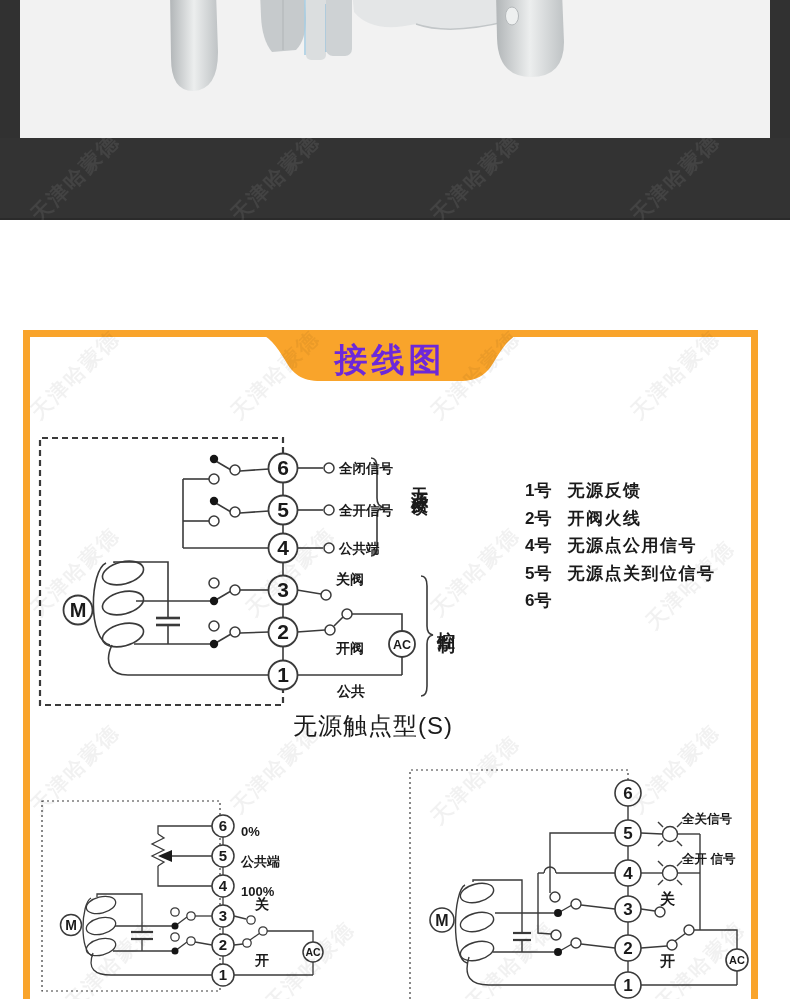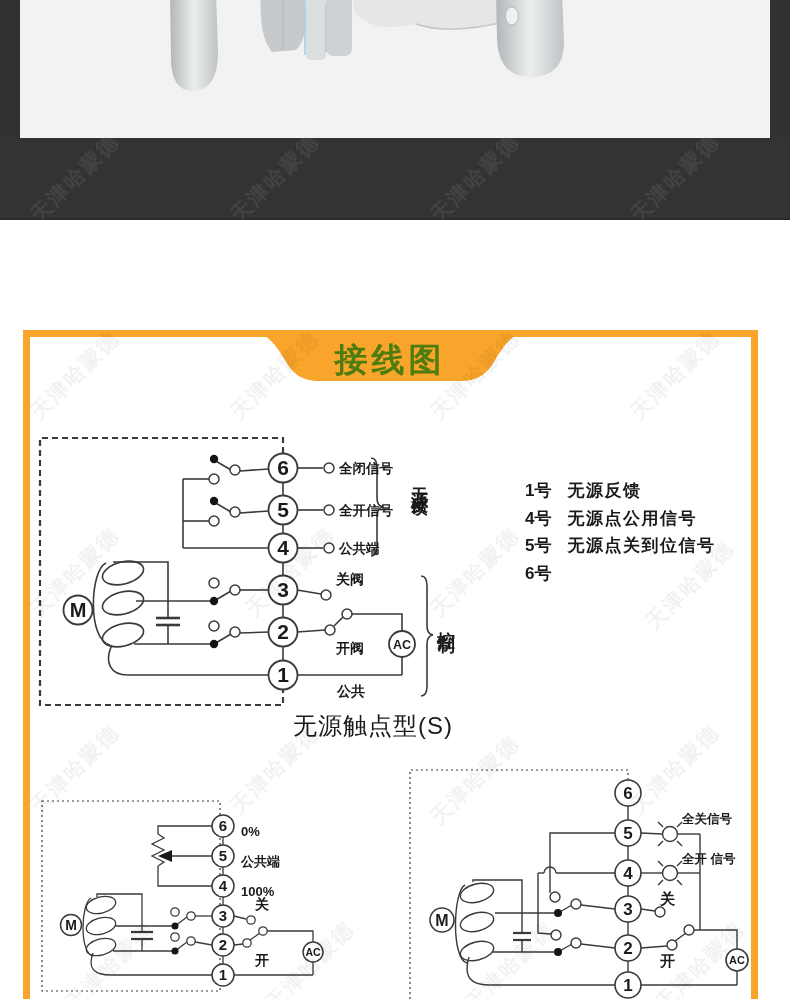--- a/index.html
+++ b/index.html
@@ -8,21 +8,21 @@
   
   .photo-strip{position:absolute;left:0;top:0;width:790px;height:138px;background:#f2f2f2;}
   .photo-side{position:absolute;top:0;width:20px;height:138px;background:#313131;}
   .photo-side.left{left:0;} .photo-side.right{right:0;}
   .dark-band{position:absolute;left:0;top:138px;width:790px;height:80px;background:#333333;border-bottom:2px solid #2a2a2a;}
   
   .panel{position:absolute;left:23px;top:330px;width:735px;height:700px;background:#ffffff;
          border:7px solid #F9A42B;box-sizing:border-box;}
   .banner-svg{position:absolute;left:245px;top:330px;width:290px;height:60px;z-index:2;}
   .banner-title{position:absolute;left:245px;top:338px;width:290px;text-align:center;z-index:3;
-        font-size:33px;font-weight:bold;color:#4d7c0f;letter-spacing:4px;}
+        font-size:33px;font-weight:bold;color:#6d28d9;letter-spacing:4px;}
   
   .dg{position:absolute;z-index:1;}
   svg text{font-family:"Liberation Sans",sans-serif;fill:#1a1a1a;font-weight:bold;}
   .t-num{text-anchor:middle;}
   
   .term-list{position:absolute;left:505px;top:479px;z-index:1;}
   .term-row{display:flex;align-items:baseline;height:27.5px;font-weight:bold;font-size:17px;
         color:#1a1a1a;letter-spacing:1.5px;margin-left:20px;}
   .term-row .no{margin-right:16px;letter-spacing:0;}
   .caption{position:absolute;left:293px;top:710px;font-size:24px;font-weight:normal;color:#1a1a1a;
@@ -165,20 +165,24 @@
     <text x="306" y="221" font-size="14">开阀</text>
     <text x="307" y="264" font-size="14">公共</text>
   </svg>
   <div class="vlabel" id="lbl-feedback">无源反馈</div>
   <div class="vlabel" id="lbl-control">控制</div>
 
   <div class="term-list">
     <div class="term-row">
       <span class="no">1号</span>
       <span>无源反馈</span>
+    </div>
+    <div class="term-row">
+      <span class="no">2号</span>
+      <span>开阀火线</span>
     </div>
     <div class="term-row">
       <span class="no">4号</span>
       <span>无源点公用信号</span>
     </div>
     <div class="term-row">
       <span class="no">5号</span>
       <span>无源点关到位信号</span>
     </div>
     <div class="term-row">

